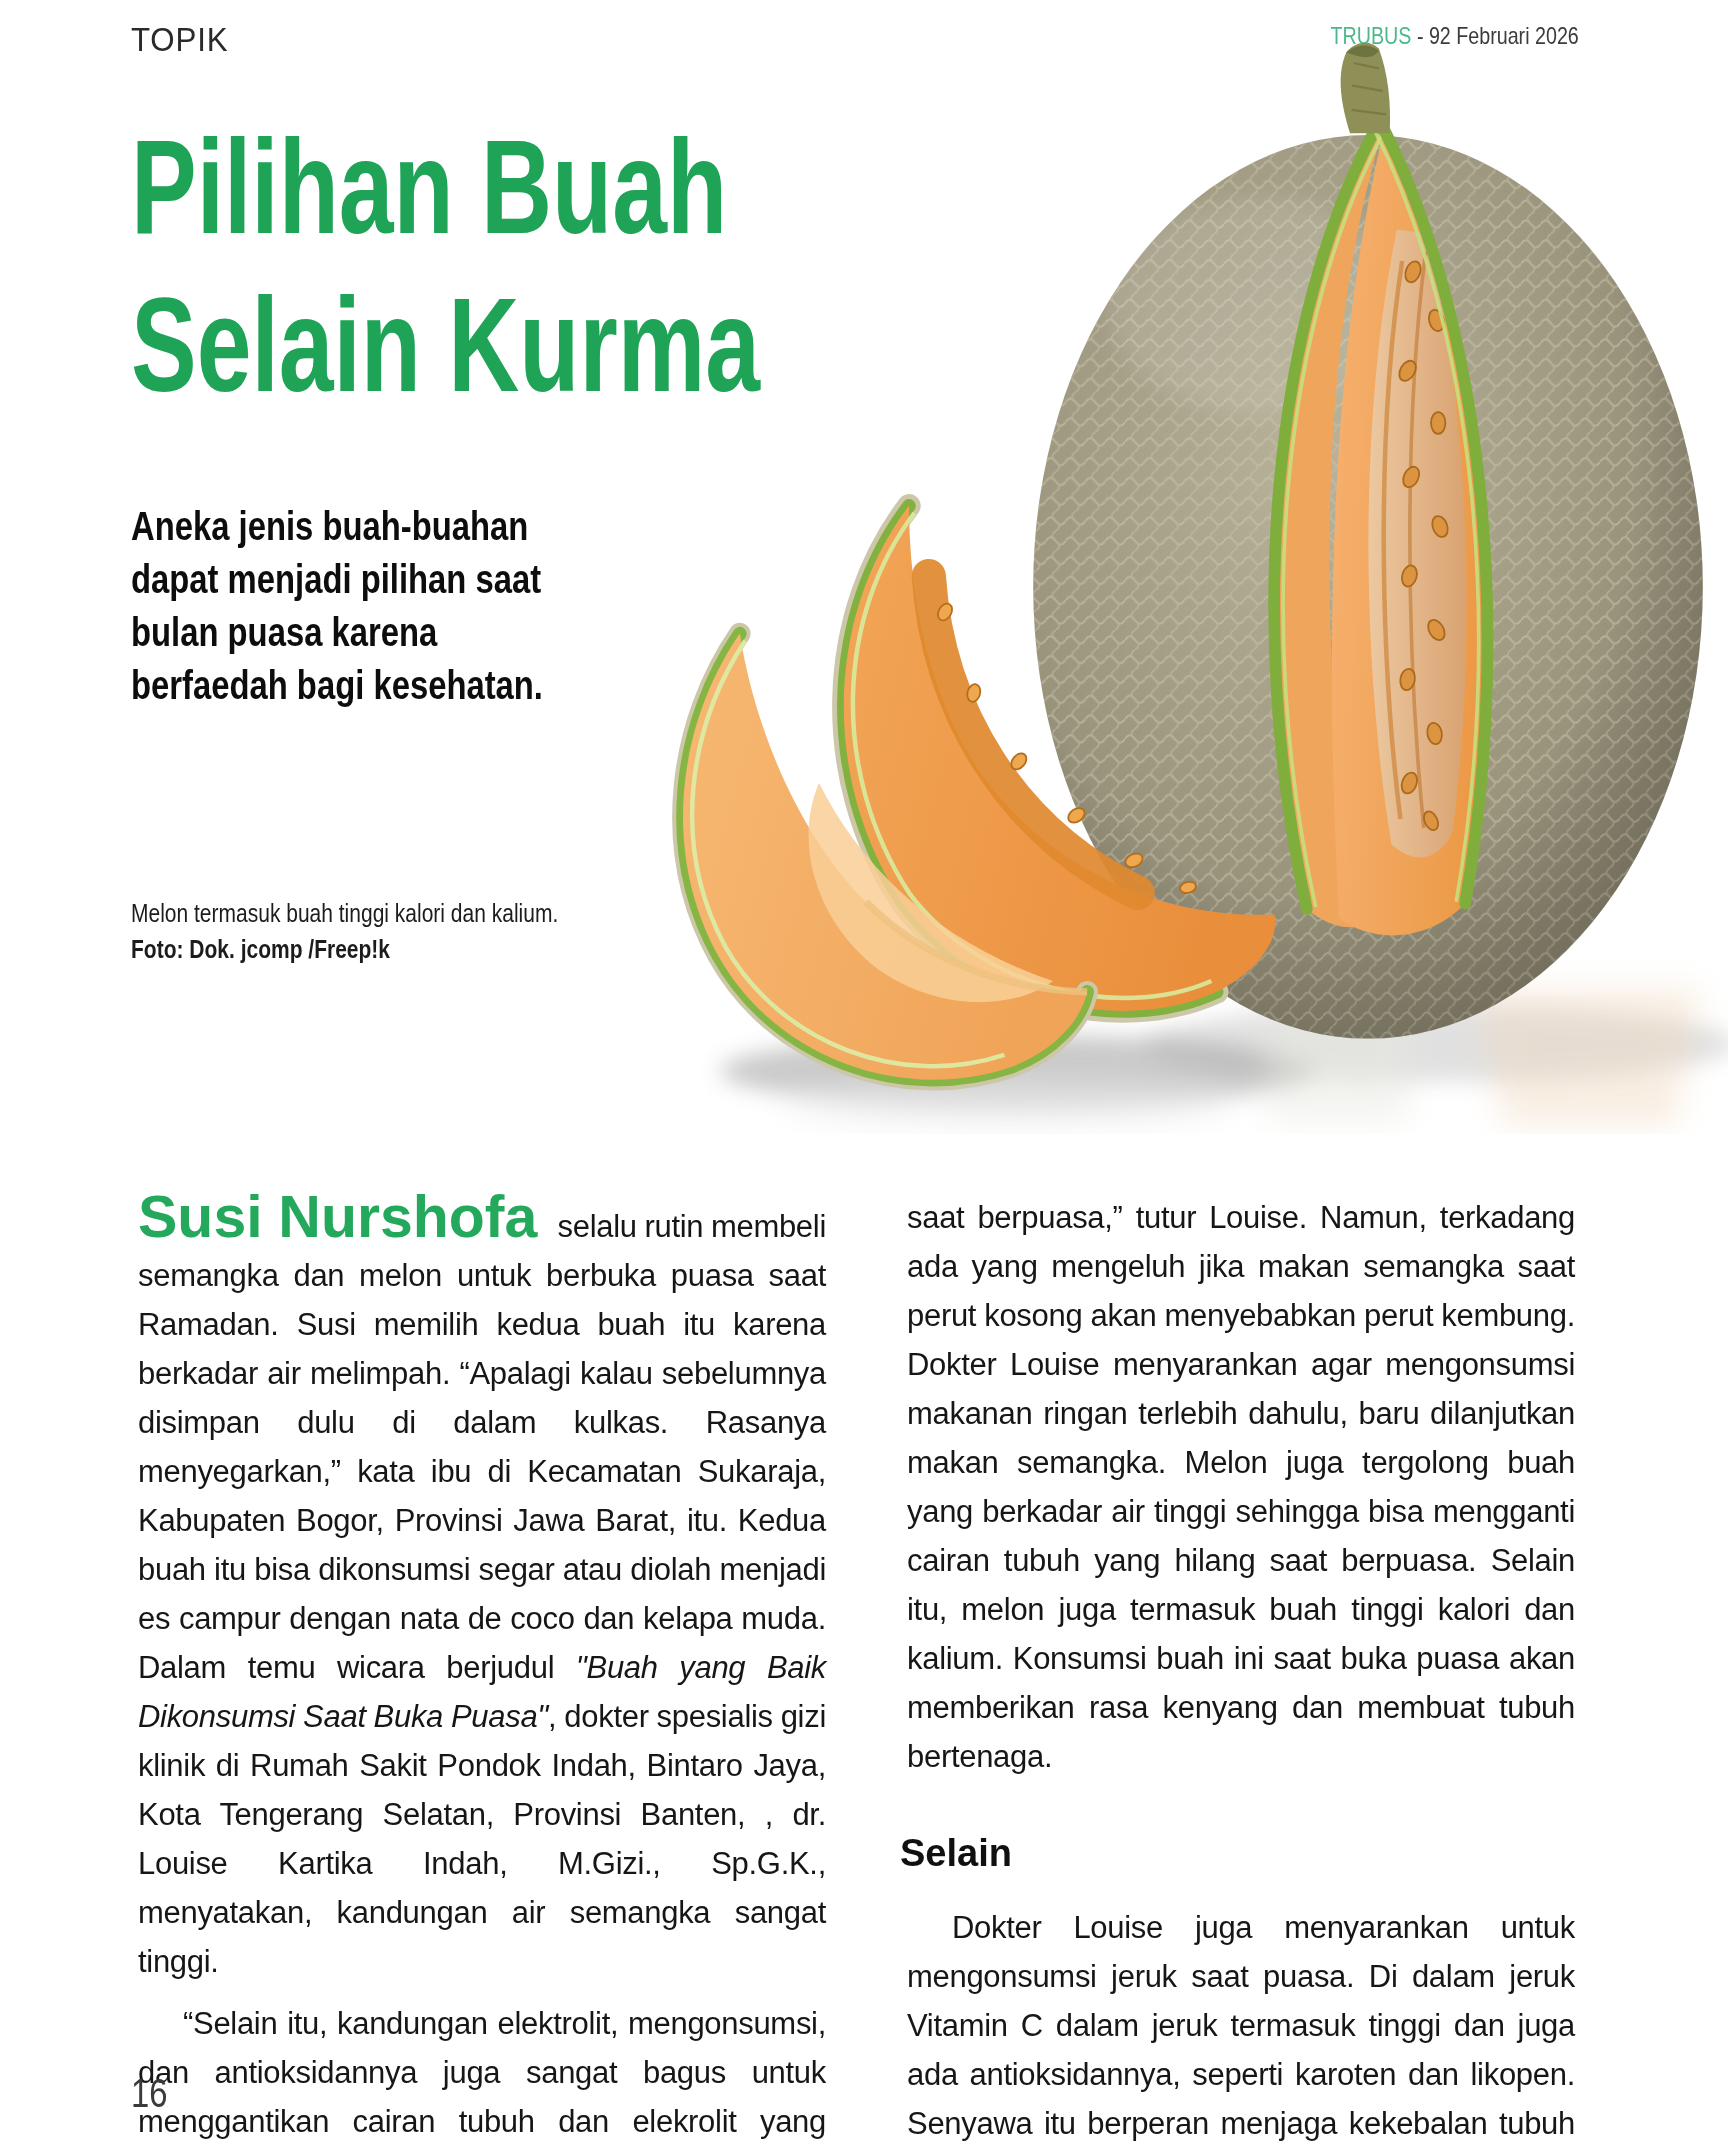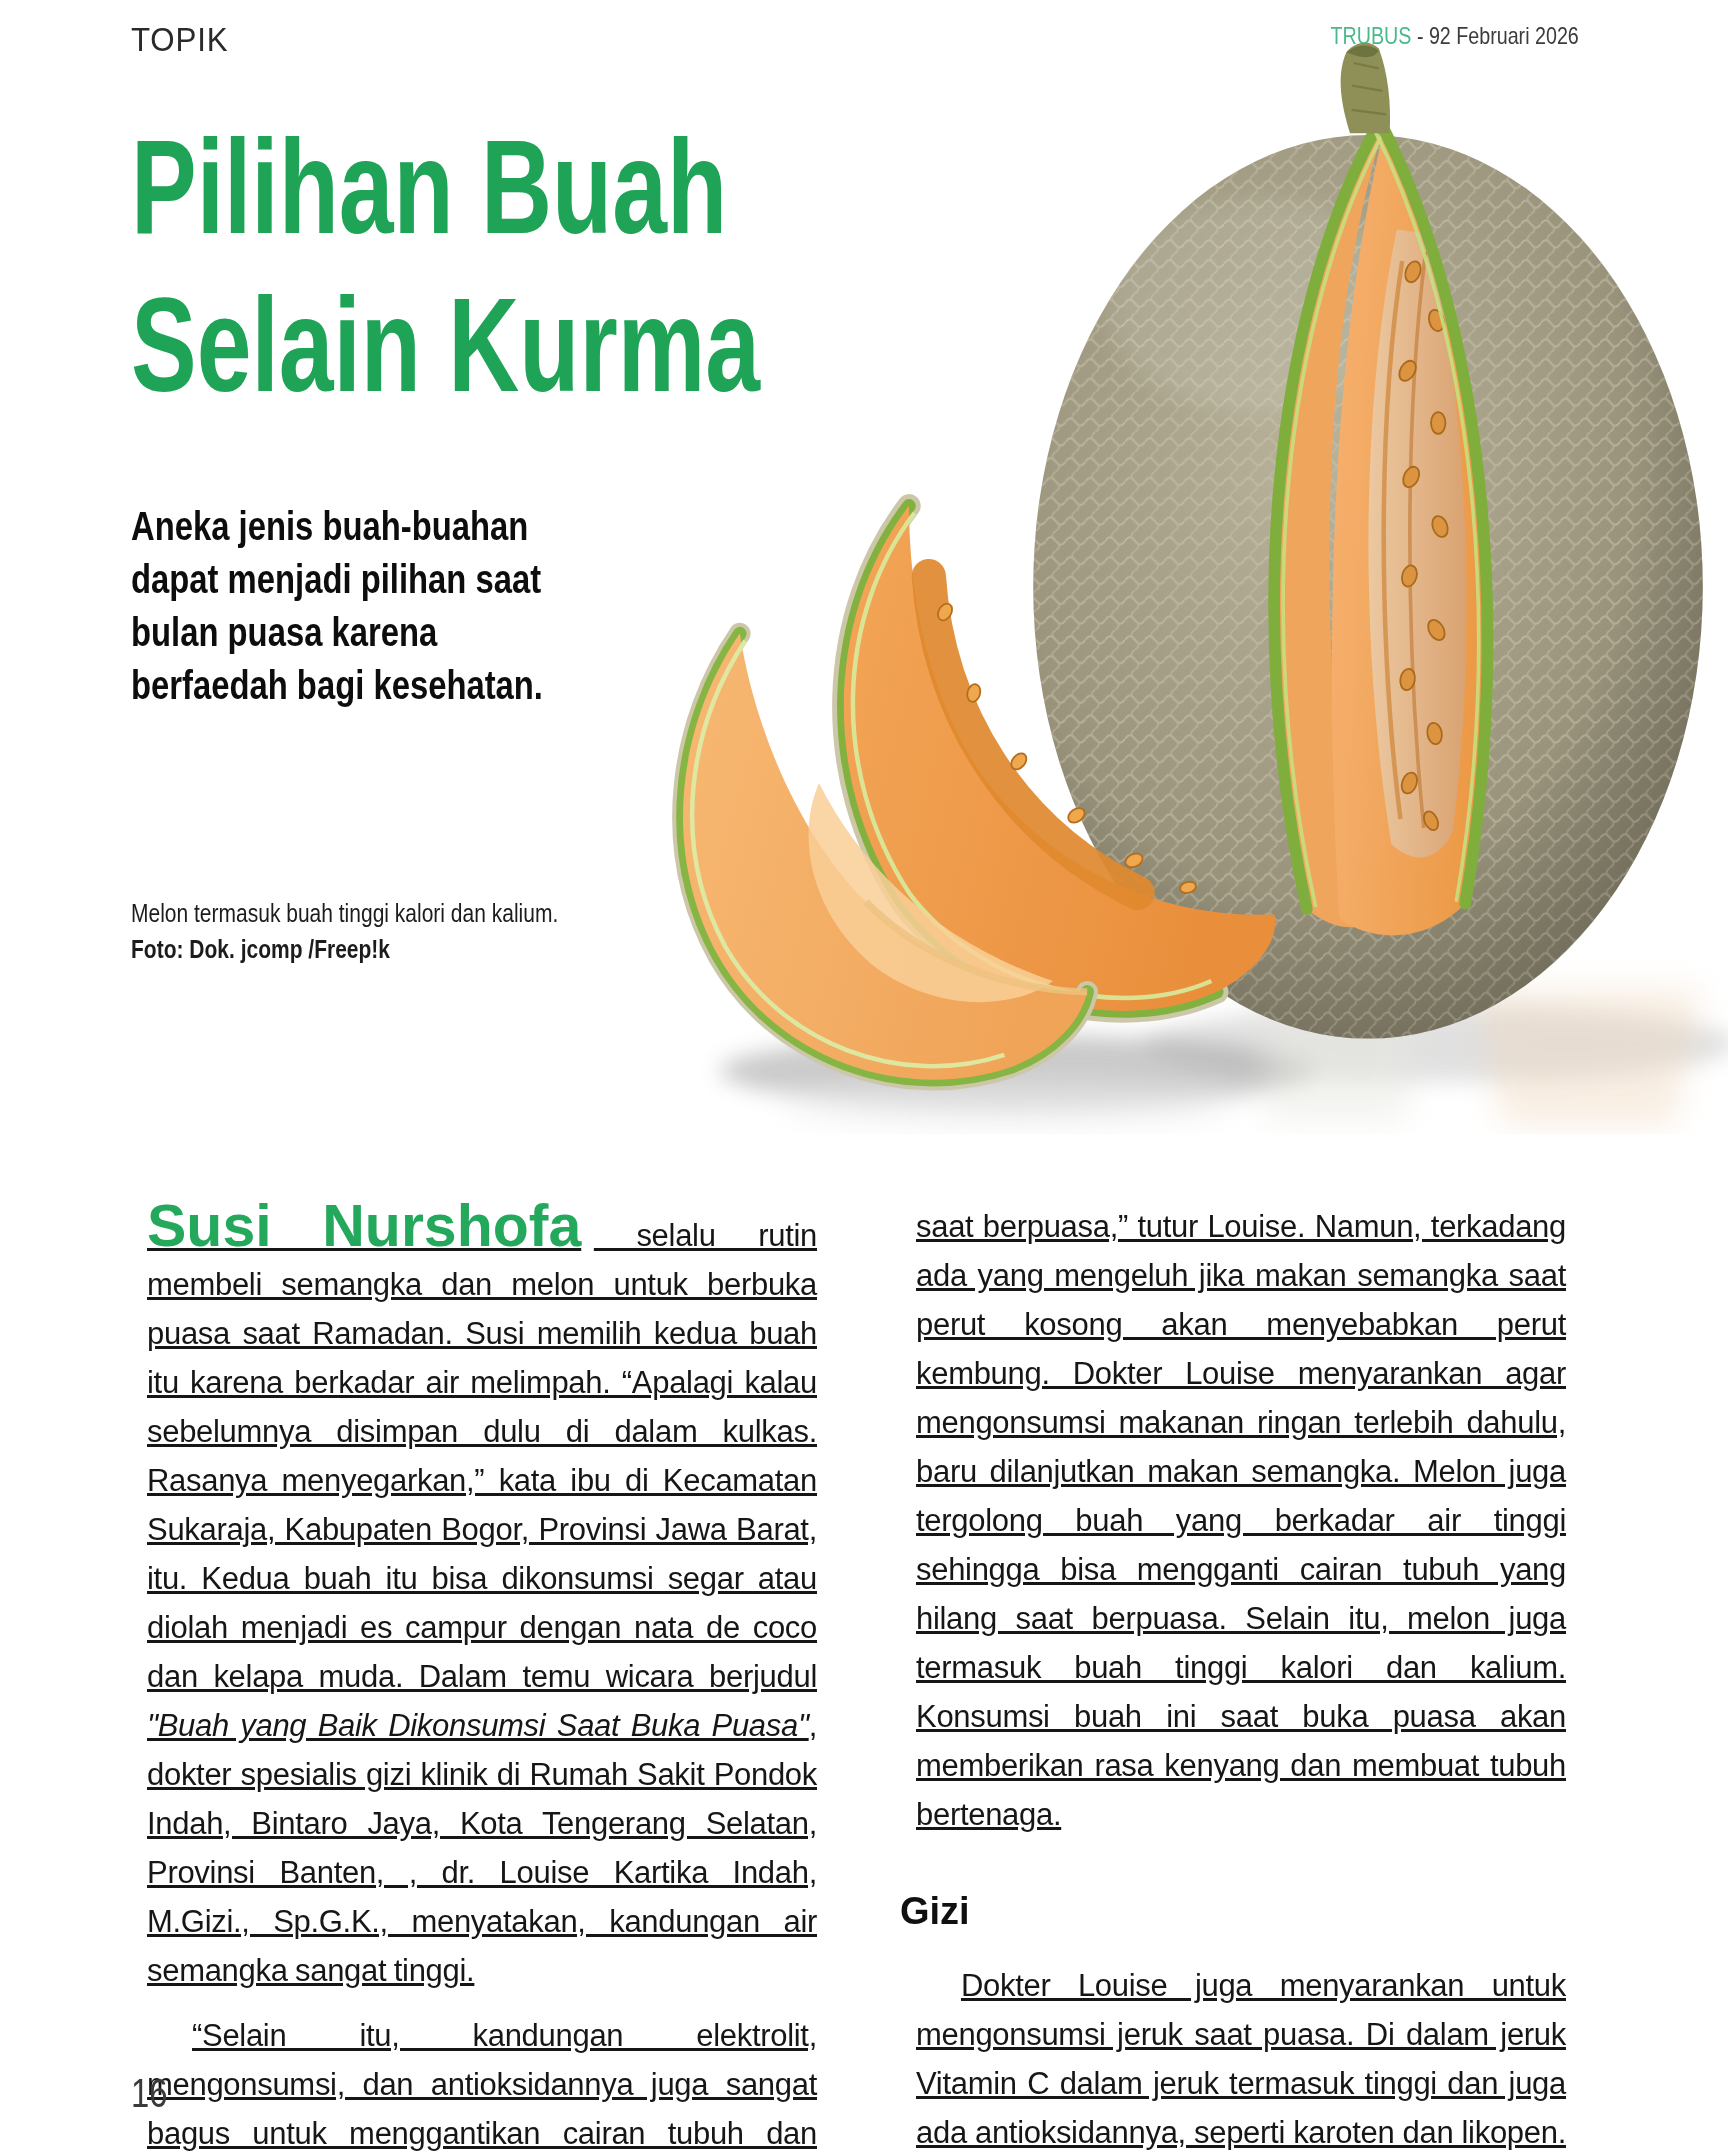--- a/index.html
+++ b/index.html
@@ -40,21 +40,21 @@
   #photo-caption .credit{font-weight:bold;}
 
   
   #melon-art{left:630px;top:36px;width:1098px;height:1098px;}
 
   
   .col{top:1186px;text-align:justify;font-size:31px;line-height:49px;
        color:#161616;letter-spacing:-0.3px;word-spacing:-0.9px;}
   #col-left{left:131px;width:702px;}
   #col-right{left:900px;width:682px;}
-  .col p{margin:16px;text-decoration:underline;}
+  .col p{margin:7px;}
   .lead-name{
     font-size:59px;font-weight:bold;color:#23a85c;line-height:49px;
     letter-spacing:0;padding-right:12.6px;
   }
   .ital{font-style:italic;}
   .indent{ text-indent:45px;}
   #col-left .indent{margin-top:12.6px;}
   #subheading{
     font-weight:bold;font-size:38px;line-height:45px;color:#101010;
     margin:50px 0 27px 0;text-align:left;letter-spacing:0;
@@ -201,18 +201,18 @@
   </g>
 </svg>
 
 <div id="col-left" class="col abs">
   <p><span class="lead-name">Susi Nurshofa</span><span> selalu rutin membeli semangka dan melon untuk berbuka puasa saat Ramadan. Susi memilih kedua buah itu karena berkadar air melimpah. “Apalagi kalau sebelumnya disimpan dulu di dalam kulkas. Rasanya menyegarkan,” kata ibu di Kecamatan Sukaraja, Kabupaten Bogor, Provinsi Jawa Barat, itu. Kedua buah itu bisa dikonsumsi segar atau diolah menjadi es campur dengan nata de coco dan kelapa muda. Dalam temu wicara berjudul </span><span class="ital">"Buah yang Baik Dikonsumsi Saat Buka Puasa"</span><span>, dokter spesialis gizi klinik di Rumah Sakit Pondok Indah, Bintaro Jaya, Kota Tengerang Selatan, Provinsi Banten, , dr. Louise Kartika Indah, M.Gizi., Sp.G.K., menyatakan, kandungan air semangka sangat tinggi.</span></p>
   <p class="indent">“Selain itu, kandungan elektrolit, mengonsumsi, dan antioksidannya juga sangat bagus untuk menggantikan cairan tubuh dan elekrolit yang terkuras</p>
 </div>
 
 <div id="col-right" class="col abs">
   <p>saat berpuasa,” tutur Louise. Namun, terkadang ada yang mengeluh jika makan semangka saat perut kosong akan menyebabkan perut kembung. Dokter Louise menyarankan agar mengonsumsi makanan ringan terlebih dahulu, baru dilanjutkan makan semangka. Melon juga tergolong buah yang berkadar air tinggi sehingga bisa mengganti cairan tubuh yang hilang saat berpuasa. Selain itu, melon juga termasuk buah tinggi kalori dan kalium. Konsumsi buah ini saat buka puasa akan memberikan rasa kenyang dan membuat tubuh bertenaga.</p>
-  <h2 id="subheading">Gizi</h2>
+  <h2 id="subheading">Selain</h2>
   <p class="indent">Dokter Louise juga menyarankan untuk mengonsumsi jeruk saat puasa. Di dalam jeruk Vitamin C dalam jeruk termasuk tinggi dan juga ada antioksidannya, seperti karoten dan likopen. Senyawa itu berperan menjaga kekebalan tubuh agar tidak</p>
 </div>
 
 <div id="page-number" class="abs">16</div>
 
 
 </body></html>

